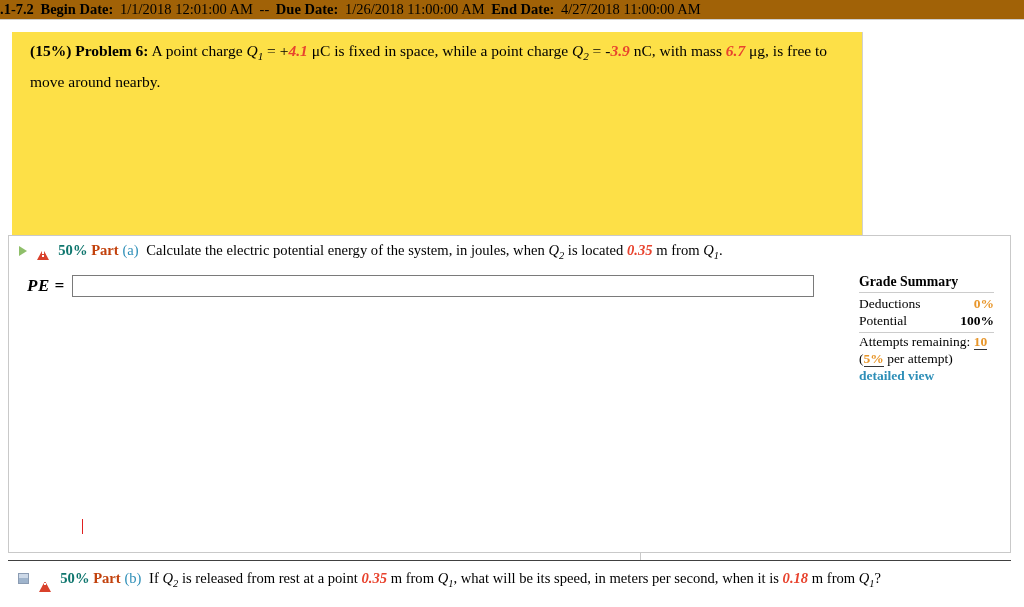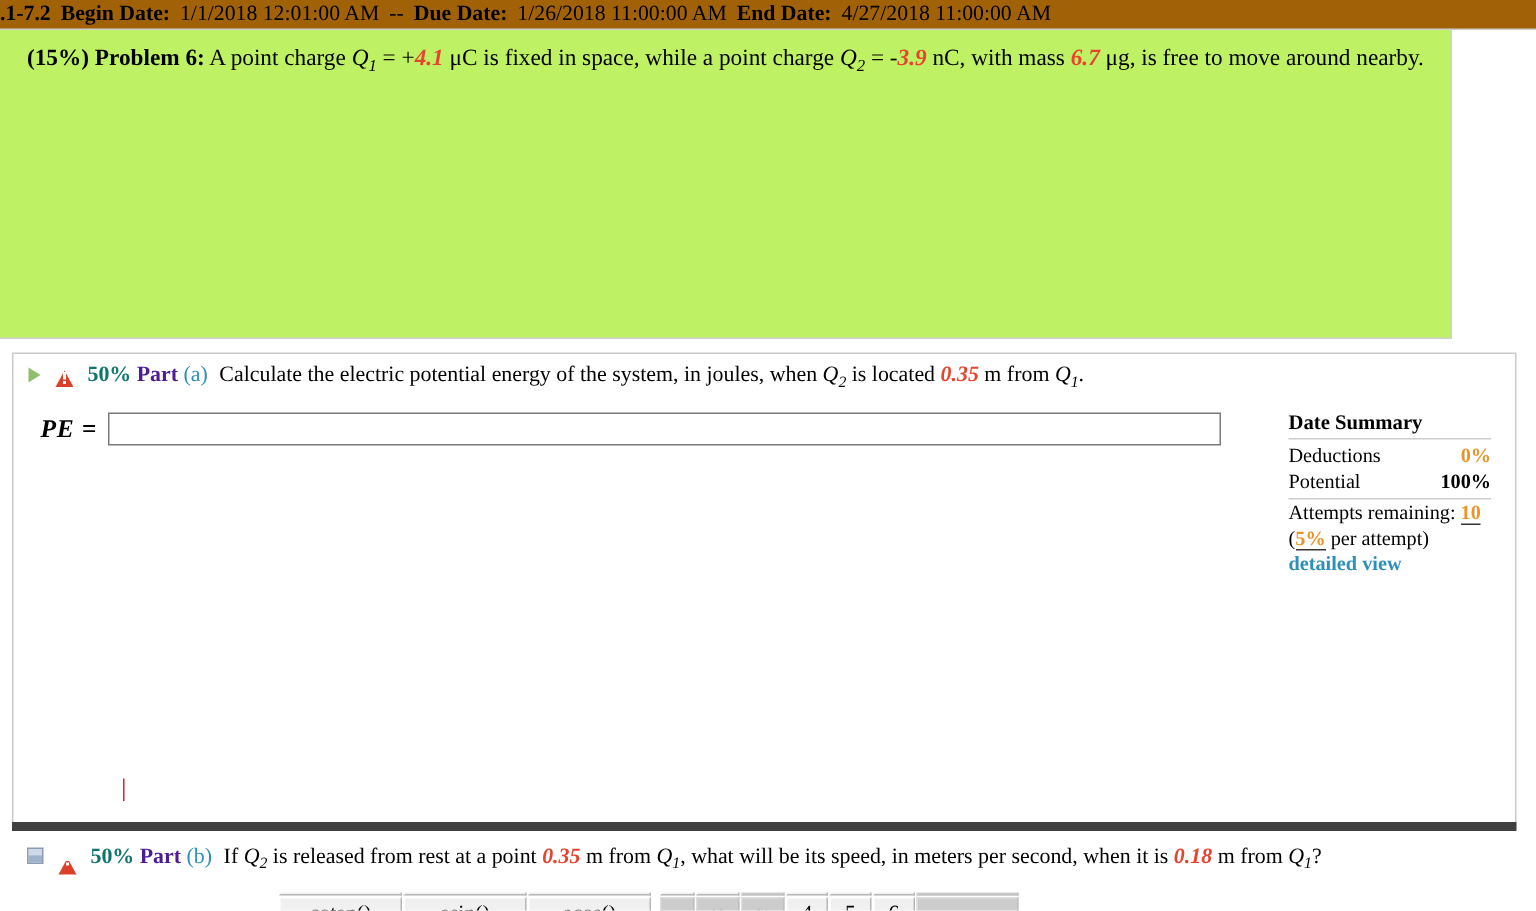--- a/index.html
+++ b/index.html
@@ -29,26 +29,26 @@
     background: #a16207;
   }
   .header-bar b { font-weight: bold; }
   .hdr-seg { margin-right: 3px; }
 
   
   .problem-panel {
     border: 1px solid #d0d0d0;
     border-top: none;
     border-left: none;
-    margin: 0;
+    margin: 12px;
     height: 206px;
     box-sizing: border-box;
     padding: 6px 14px 0 18px;
-    background: #bef264;
-    width: 968px;
+    background: #fde047;
+    width: 851px;
   }
   .problem-text {
     font-size: 15.5px;
     line-height: 26px;
   }
   .problem-text .pct { font-weight: bold; }
   .problem-text .plabel { font-weight: bold; }
   .num-red {
     color: #e8432e;
     font-style: italic;
@@ -114,21 +114,21 @@
     position:absolute; left:5.5px; top:3px; width:2px; height:5px; background:#fff;
   }
   .warn-wrap .bang:after{
     content:""; position:absolute; left:0; top:6px; width:2px; height:2px; background:#fff;
   }
   .pct-blue {
     color: #0f766e;
     font-weight: bold;
   }
   .part-lbl {
-    color: #4c1d95;
+    color: #c2410c;
     font-weight: bold;
   }
   .part-letter { color: #2e8fb8; font-weight: normal; }
   .part-question { margin-left: 4px; }
 
   
   .answer-row {
     margin: 12px 0 0 18px;
     display: flex;
     align-items: center;
@@ -251,24 +251,24 @@
   table.kp td.small { font-size: 10px; letter-spacing: .4px; }
   table.kp td.num { width: 26px; }
   table.kp td.op  { width: 27px; }
   table.kp td.pi  { width: 21px; }
   table.kp td.nav { width: 66px; font-size: 11px; letter-spacing: .5px;}
 
   
   .partb-panel {
     position: absolute;
     left: 8px;
-    top: 548px;
+    top: 560px;
     width: 1003px;
     min-height: 47px;
-    border-top: 6px solid #404040;
+    border-top: 1px solid #404040;
     box-sizing: border-box;
     padding: 5px 0 0 10px;
     background: #fff;
   }
   .partb-text { font-size: 14.6px; line-height: 25px; }
   .partb-sep {
     position: absolute;
     left: 640px;
     top: 553px;
     width: 1px;
@@ -327,21 +327,21 @@
     </span>
   </div>
 
   <div class="answer-row">
     <span class="pe-label">PE =</span>
     <input class="answer-input" type="text" value="" style="">
   </div>
   <div class="caret"></div>
 
   <div class="grade-summary">
-    <div class="gs-title">Date Summary</div>
+    <div class="gs-title">Grade Summary</div>
     <div class="gs-row">
       <span>Deductions</span>
       <span class="orange">0%</span>
     </div>
     <div class="gs-row">
       <span>Potential</span>
       <span class="bold">100%</span>
     </div>
     <div class="gs-divider"></div>
 

